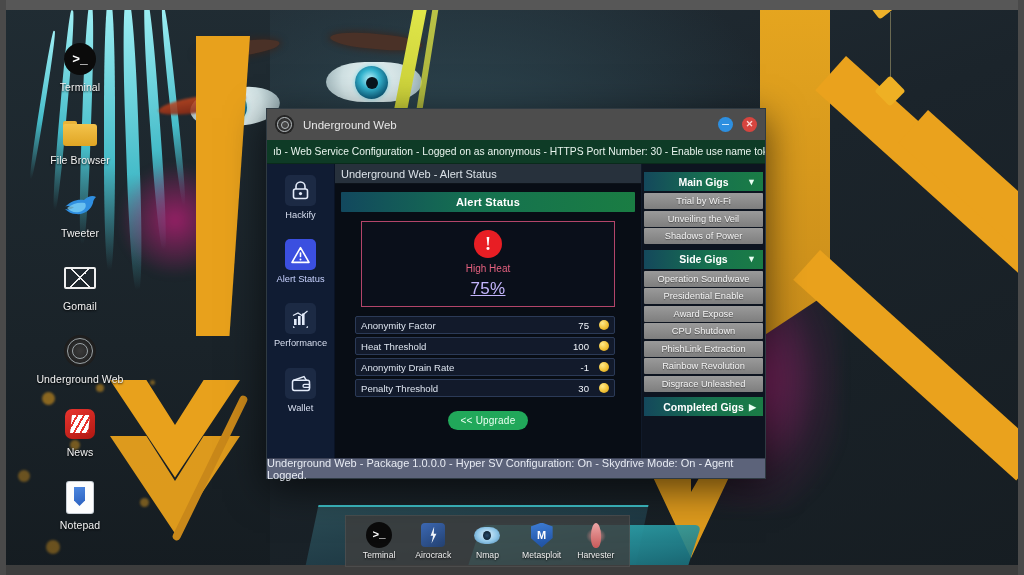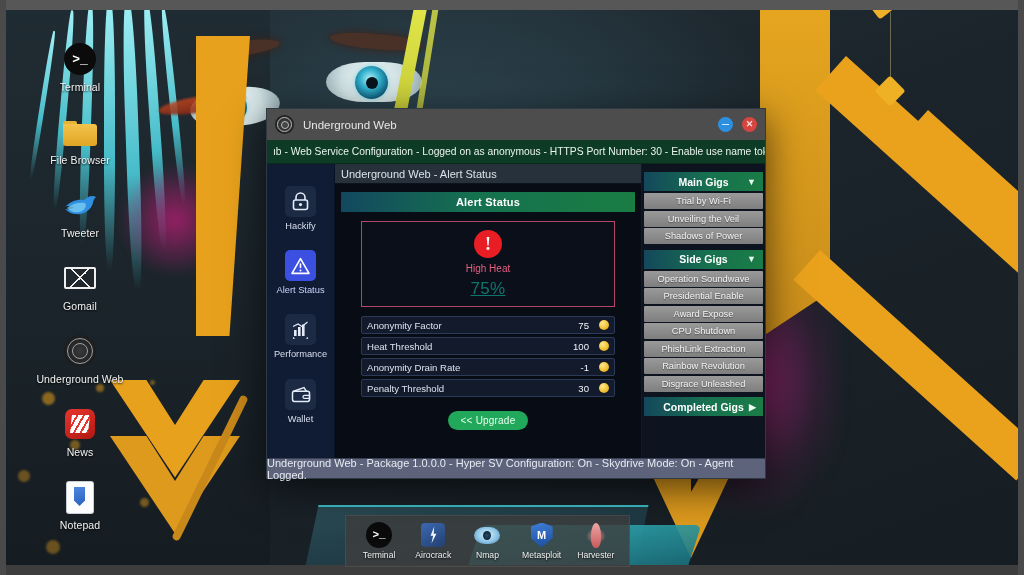--- a/index.html
+++ b/index.html
@@ -225,21 +225,21 @@
     display:flex; align-items:center; padding:0 6px;
     font-size:10.3px; color:#e9f4ee; white-space:nowrap; overflow:hidden;
     border-bottom:1px solid #0a2a1b;
   }
 
   .win-body { flex:1; display:flex; background:#0b1018; min-height:0; }
 
   
   .side-nav {
     width:68px; background:#101c33; flex:none;
-    padding-top:22px; display:flex; flex-direction:column; align-items:center; gap:19px;
+    padding-top:11px; display:flex; flex-direction:column; align-items:center; gap:19px;
     border-right:1px solid #0a1325;
   }
   .nav-item { display:flex;flex-direction:column;align-items:center;gap:4px;cursor:pointer;width:62px; }
   .nav-box {
     width:31px;height:31px;border-radius:5px;background:#1c2a44;
     display:flex;align-items:center;justify-content:center;
   }
   .nav-item.active .nav-box { background:#3b4fe0; }
   .nav-lbl { font-size:9.3px; color:#d8dff0; text-align:center; line-height:1.1; }
   .nav-item.active .nav-lbl { color:#c8d2ff; }
@@ -263,23 +263,23 @@
     background:#0a0f1a; border:1px solid #b3456a;
     display:flex;flex-direction:column;align-items:center;justify-content:center;gap:5px;
   }
   .alert-circle {
     width:28px;height:28px;border-radius:50%;background:#e81e24;
     display:flex;align-items:center;justify-content:center;
     color:#fff;font-size:18px;font-weight:bold;line-height:1;
     font-family:"Liberation Serif", serif;
   }
   .alert-name { font-size:10px; color:#e4607f; }
-  .alert-pct { font-size:17px; color:#0f766e; letter-spacing:.3px;text-decoration:underline; }
-
-  .stats { margin:9px 26px 0 26px; display:flex;flex-direction:column;gap:3px; }
+  .alert-pct { font-size:17px; color:#c4b5fd; letter-spacing:.3px;text-decoration:underline; }
+
+  .stats { margin:9px 26px 0 20px; display:flex;flex-direction:column;gap:3px; }
   .stat-row {
     height:18px; background:#121a2b; border:1px solid #2b3a57;
     display:flex;align-items:center; padding:0 5px; border-radius:2px;
   }
   .stat-name { flex:1; font-size:9.6px; color:#dde4ef; }
   .stat-val { font-size:9.6px; color:#f0f4fa; margin-right:10px; }
   .coin {
     width:10px;height:10px;border-radius:50%;
     background:radial-gradient(circle at 35% 32%,#ffe98a 0%,#f2c337 55%,#c6921c 100%);
     flex:none;

